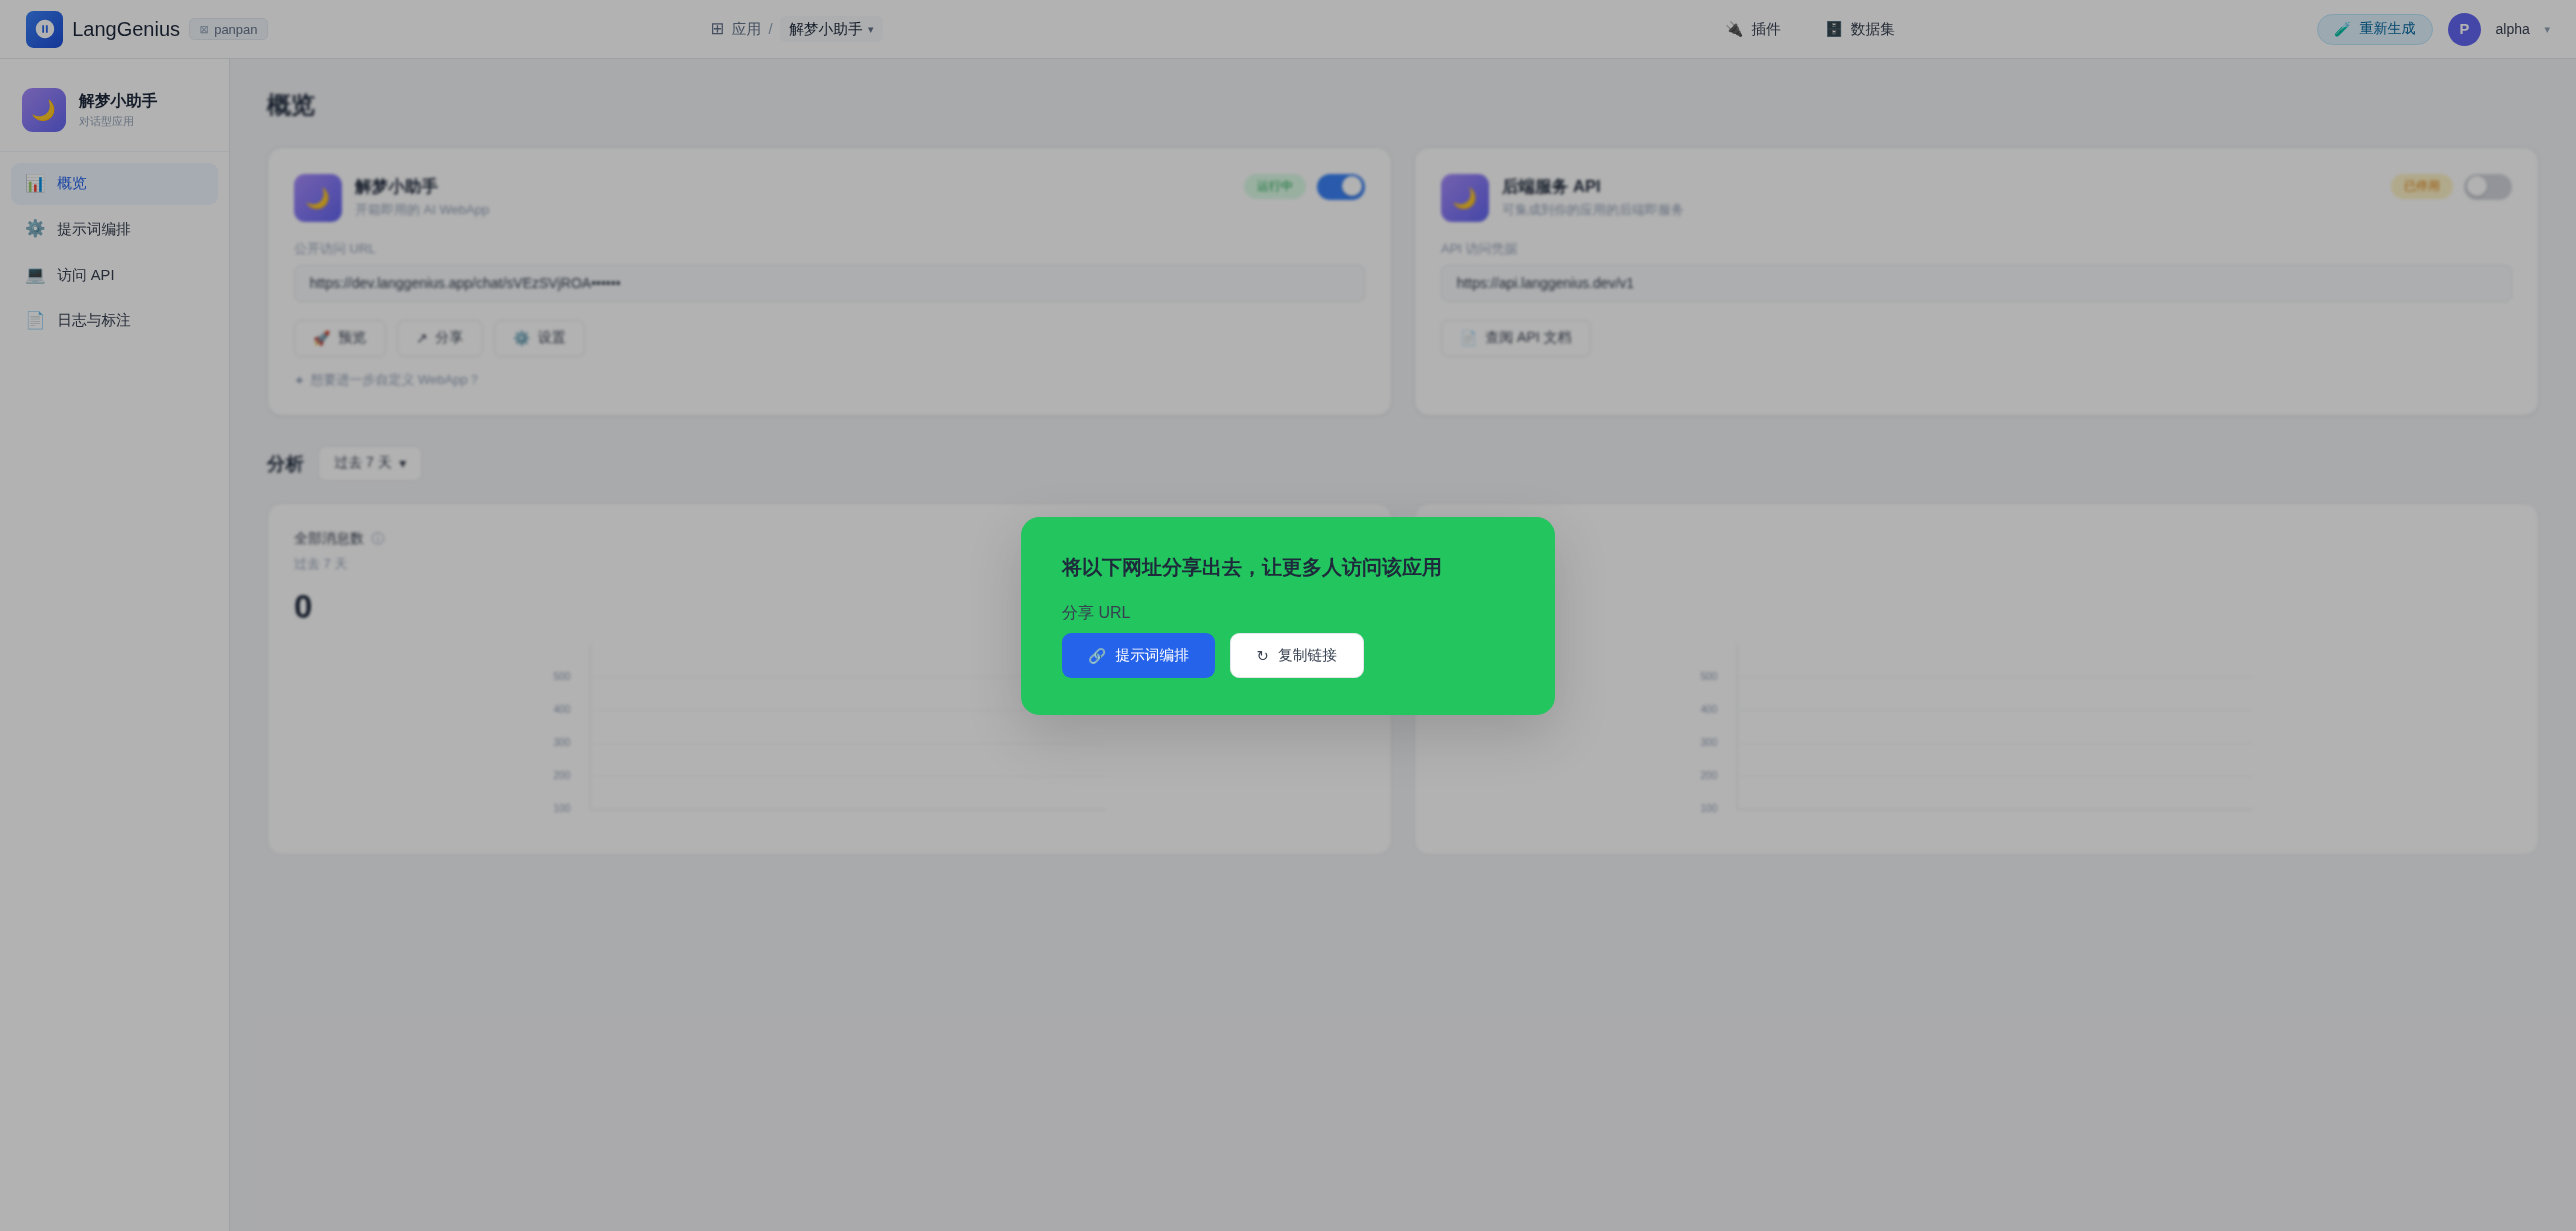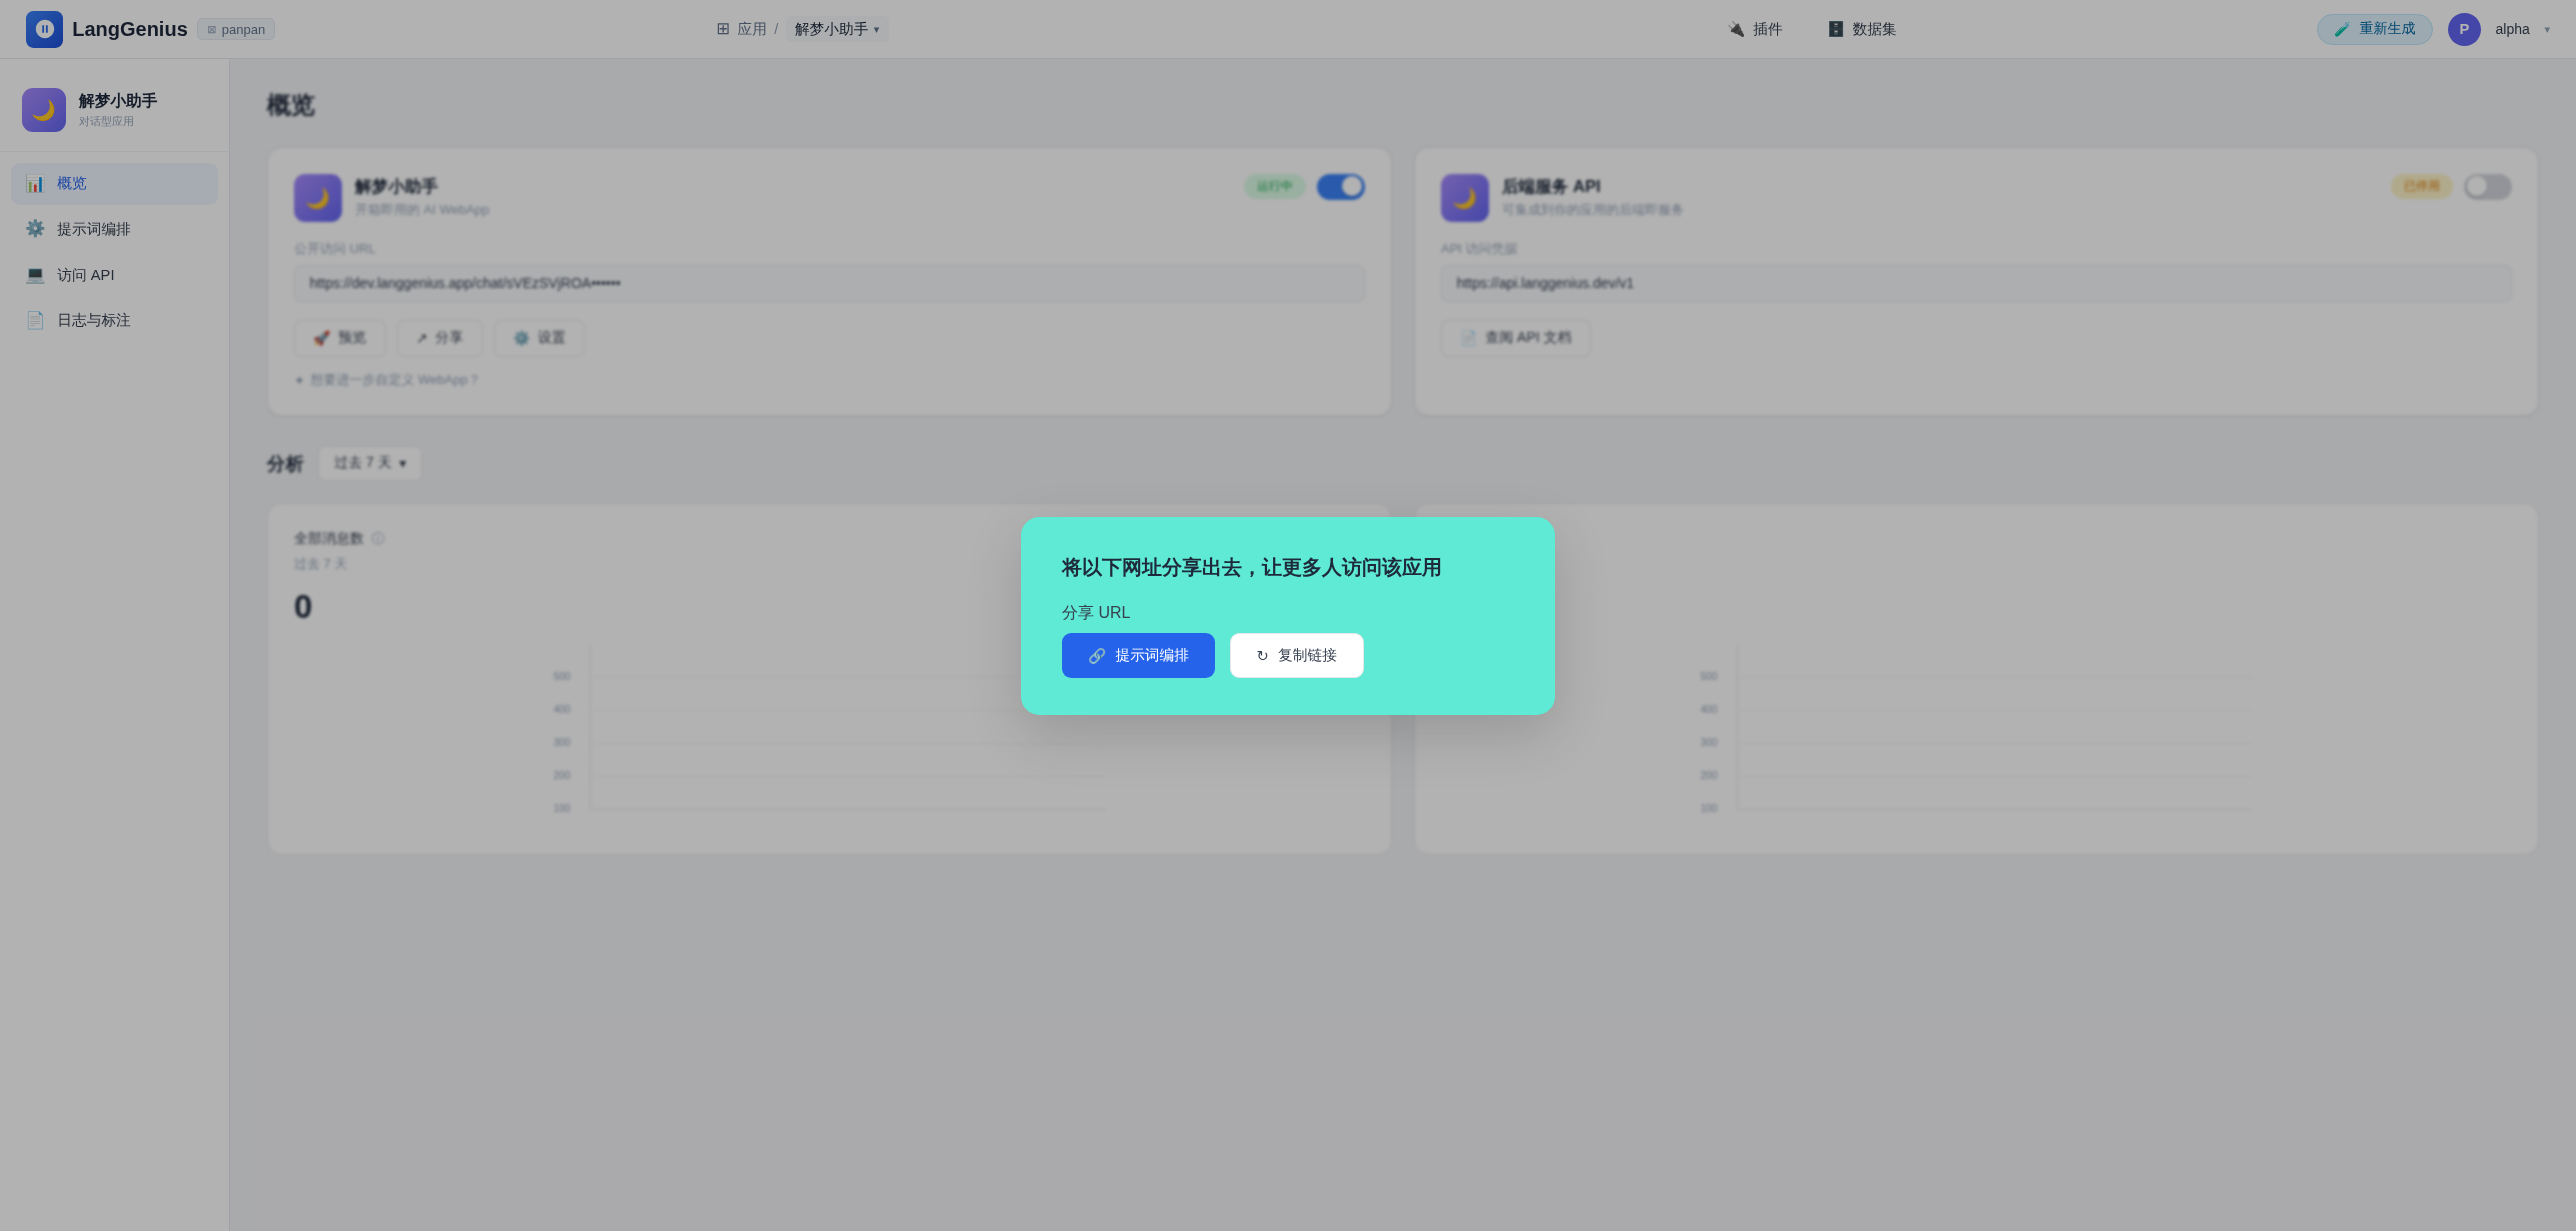--- a/index.html
+++ b/index.html
@@ -34,21 +34,21 @@
       height: 37px;
       border-radius: 7.4px;
       background: linear-gradient(135deg, #3b82f6, #1d4ed8);
       display: flex;
       align-items: center;
       justify-content: center;
     }
     .logo-icon svg { width: 22px; height: 22px; }
     .logo-text {
       font-size: 20px;
-      font-weight: 700;
+      font-weight: 400;
       color: #1e293b;
     }
     .alpha-badge {
       background: #f1f5f9;
       border: 0.9px solid #e2e8f0;
       border-radius: 5.5px;
       padding: 2.8px 9.2px;
       font-size: 13px;
       color: #64748b;
       display: flex;
@@ -376,21 +376,21 @@
     .overlay {
       position: absolute;
       top: 0; left: 0; right: 0; bottom: 0;
       background: rgba(0,0,0,0.3);
       z-index: 100;
       display: flex;
       align-items: center;
       justify-content: center;
     }
     .modal {
-      background: #5eead4;
+      background: #22c55e;
       border-radius: 18.4px;
       padding: 37px 41px;
       width: 534px;
       box-shadow: 0 18.4px 55px rgba(0,0,0,0.15);
     }
     .modal-title {
       font-size: 20px;
       font-weight: 700;
       color: #1e293b;
       margin-bottom: 22px;

